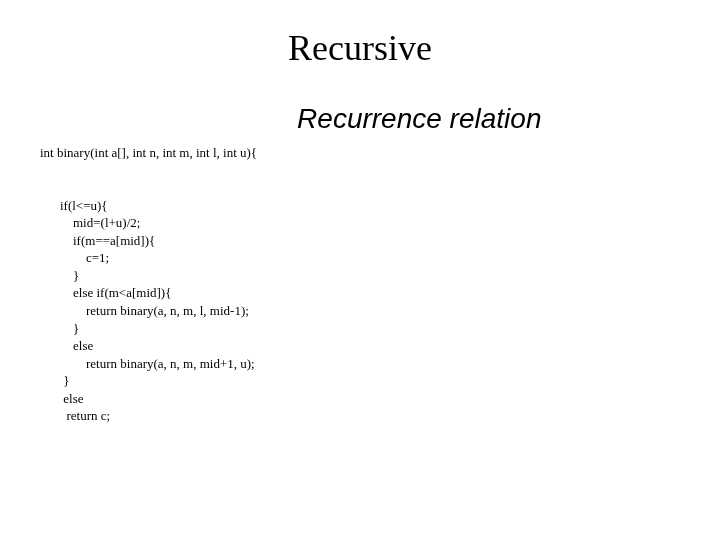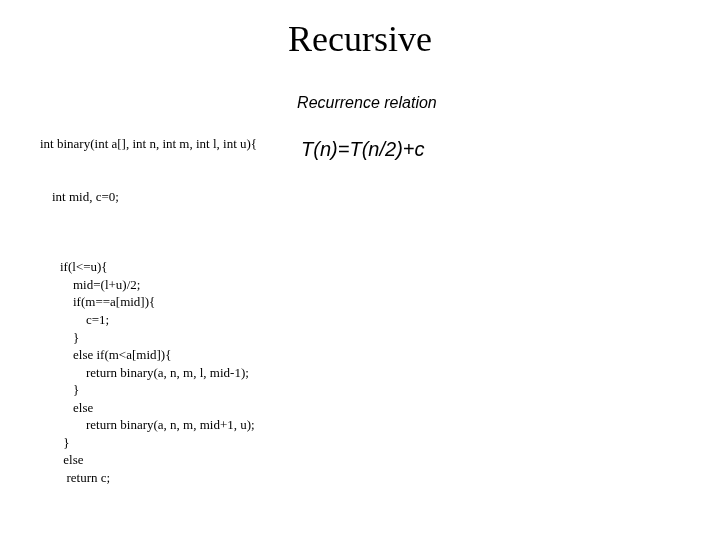--- a/index.html
+++ b/index.html
@@ -7,21 +7,21 @@
     width: 720px;
     height: 540px;
     background: #ffffff;
     font-family: "Times New Roman", Times, serif;
     position: relative;
     overflow: hidden;
   }
   .slide {
     width: 100%;
     height: 100%;
-    padding: 8px 40px 20px 40px;
+    padding: 17px 40px 20px 40px;
   }
   .title {
     text-align: center;
     font-size: 36px;
     color: #000;
     font-weight: normal;
     margin-top: 10px;
     margin-bottom: 40px;
   }
   .content {
@@ -38,59 +38,57 @@
     white-space: pre;
   }
   .sig { }
   .decl { margin-left: 12px; margin-bottom: 18px; }
   .body-block { margin-left: 20px; }
   .right-col {
     flex: 1 1 auto;
     font-family: Arial, Helvetica, sans-serif;
   }
   .heading {
-    font-size: 16px;
+    font-size: 28px;
     font-style: italic;
     color: #000;
     margin-top: -6px;
-    margin-bottom: 26px;
+    margin-bottom: 42px;
   }
   .formula {
     font-size: 20px;
     font-style: italic;
     color: #000;
     margin-left: 4px;
   }
 </style>
 </head>
 <body>
 
 <div class="slide">
   <h1 class="title">Recursive</h1>
 
   <div class="content">
 
     <div class="code-col">
       <div class="sig">int binary(int a[], int n, int m, int l, int u){</div>
-      <div class="decl">int mid, c=0;</div>
       <div class="body-block">if(l&lt;=u){
     mid=(l+u)/2;
     if(m==a[mid]){
         c=1;
     }
     else if(m&lt;a[mid]){
         return binary(a, n, m, l, mid-1);
     }
     else
         return binary(a, n, m, mid+1, u);
  }
  else
   return c;</div>
       
     </div>
 
     <div class="right-col">
       <div class="heading">Recurrence relation</div>
-      <div class="formula">T(n)=T(n/2)+c</div>
     </div>
 
   </div>
 </div>
 
 </body></html>

